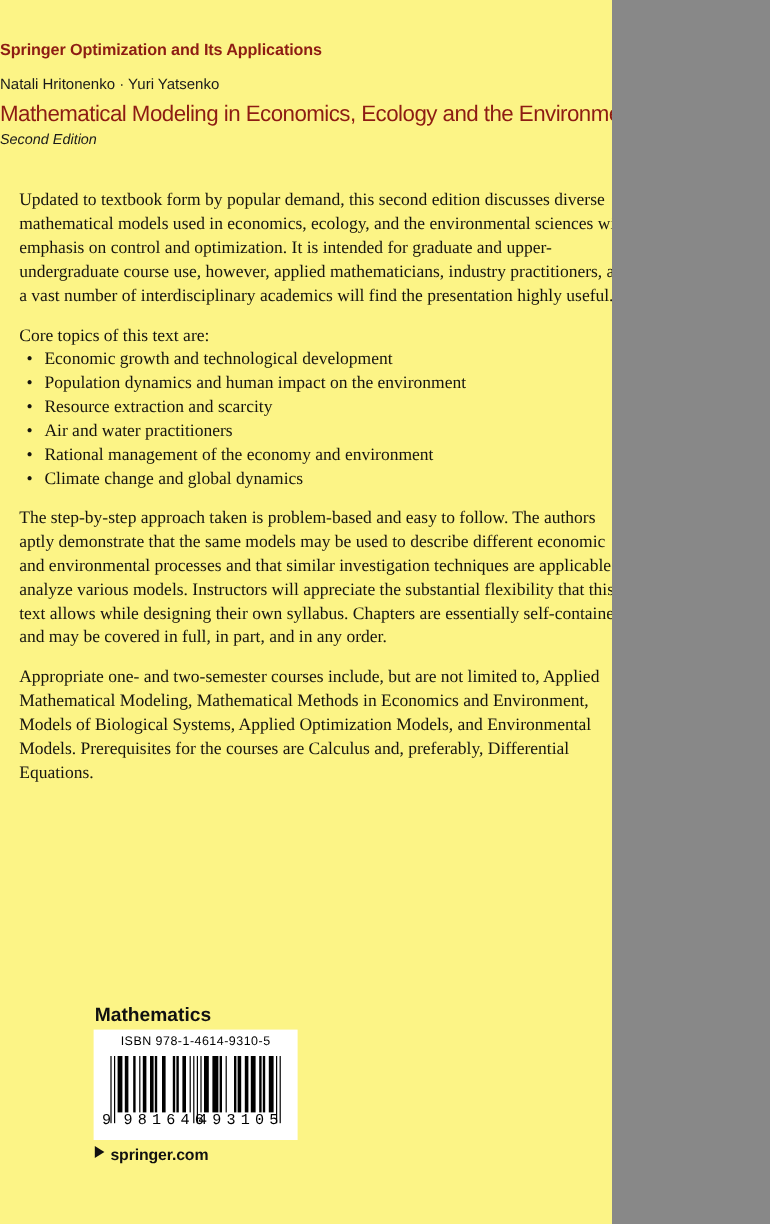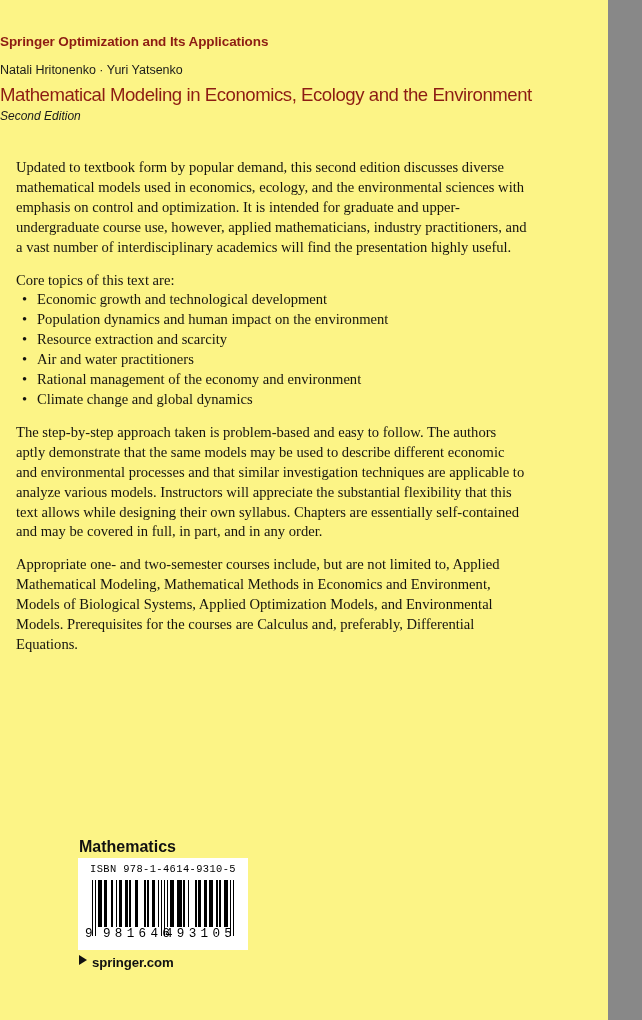--- a/index.html
+++ b/index.html
@@ -2,21 +2,21 @@
 <html><head>
 <meta charset="utf-8">
 <style>
   html, body {
     margin: 0;
     padding: 0;
     background: #888;
   }
   .page {
     position: relative;
-    width: 608px;
+    width: 510px;
     height: 1020px;
     overflow: hidden;
     background: #FCF486;
     font-family: "Liberation Serif", serif;
   }
 
   
   .spine-gap-1 {
     position: absolute;
     top: 0; left: 612px;
@@ -161,21 +161,21 @@
     height: 92px;
     background: #ffffff;
     box-sizing: border-box;
   }
   .isbn-text {
     position: absolute;
     top: 5px;
     left: 0;
     width: 170px;
     text-align: center;
-    font-family: Liberation Mono, monospace;
+    font-family: Liberation Sans, sans-serif;
     font-size: 10.4px;
     letter-spacing: 0.4px;
     color: #000;
     white-space: nowrap;
   }
   .bars {
     position: absolute;
     top: 22px;
     left: 14px;
     width: 142px;

